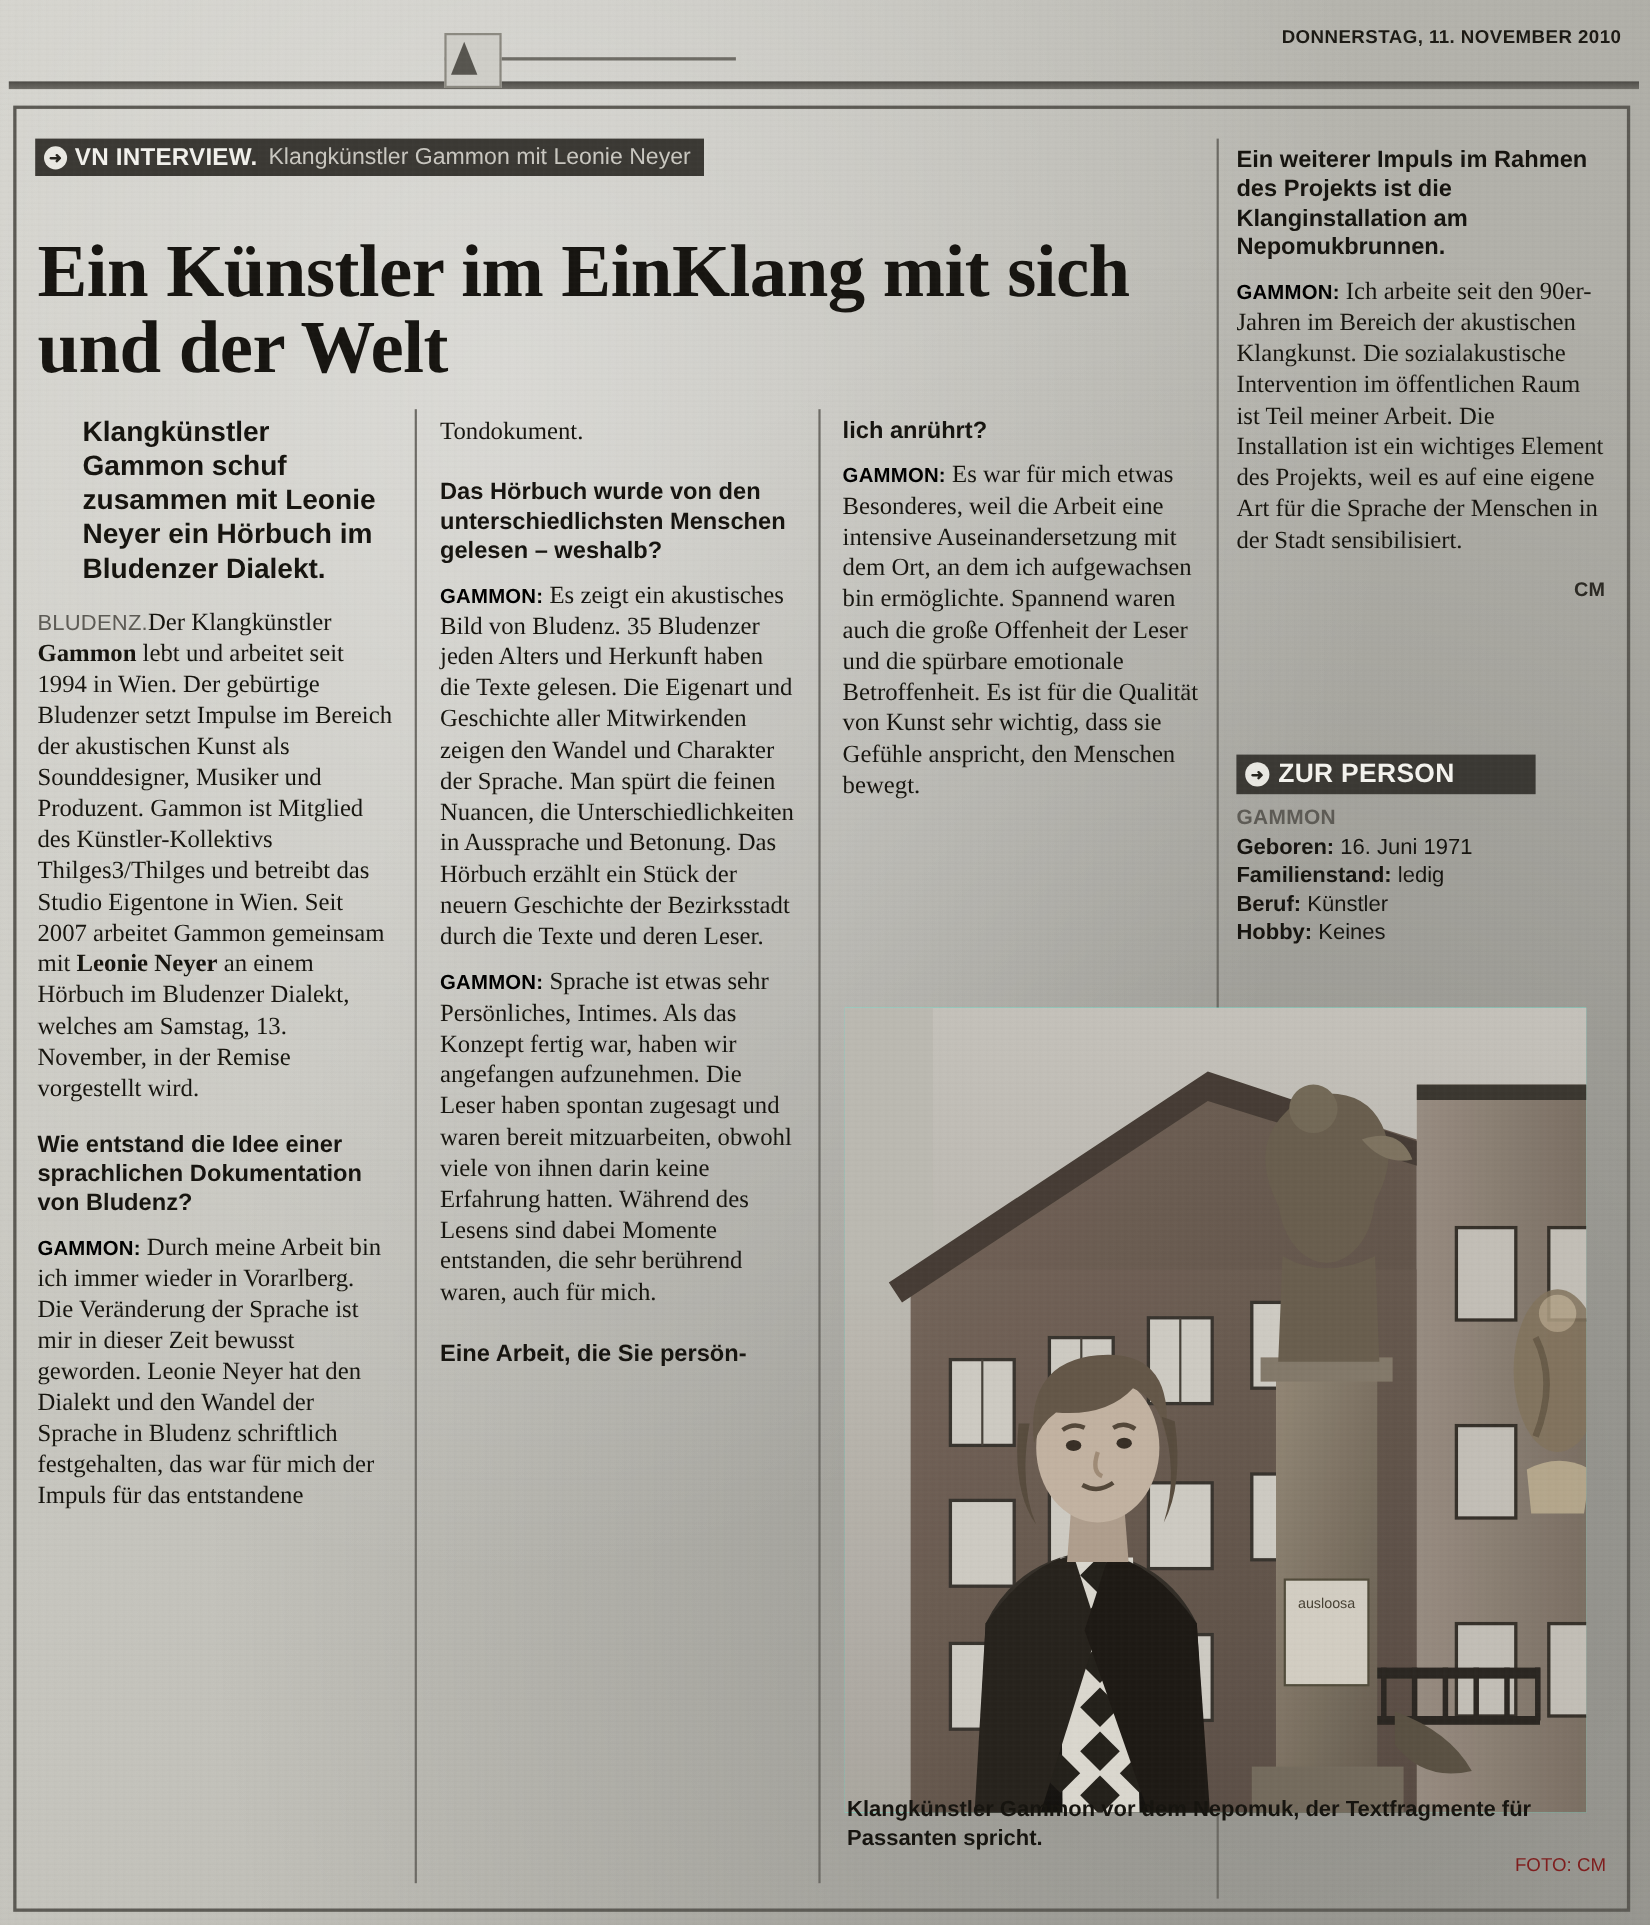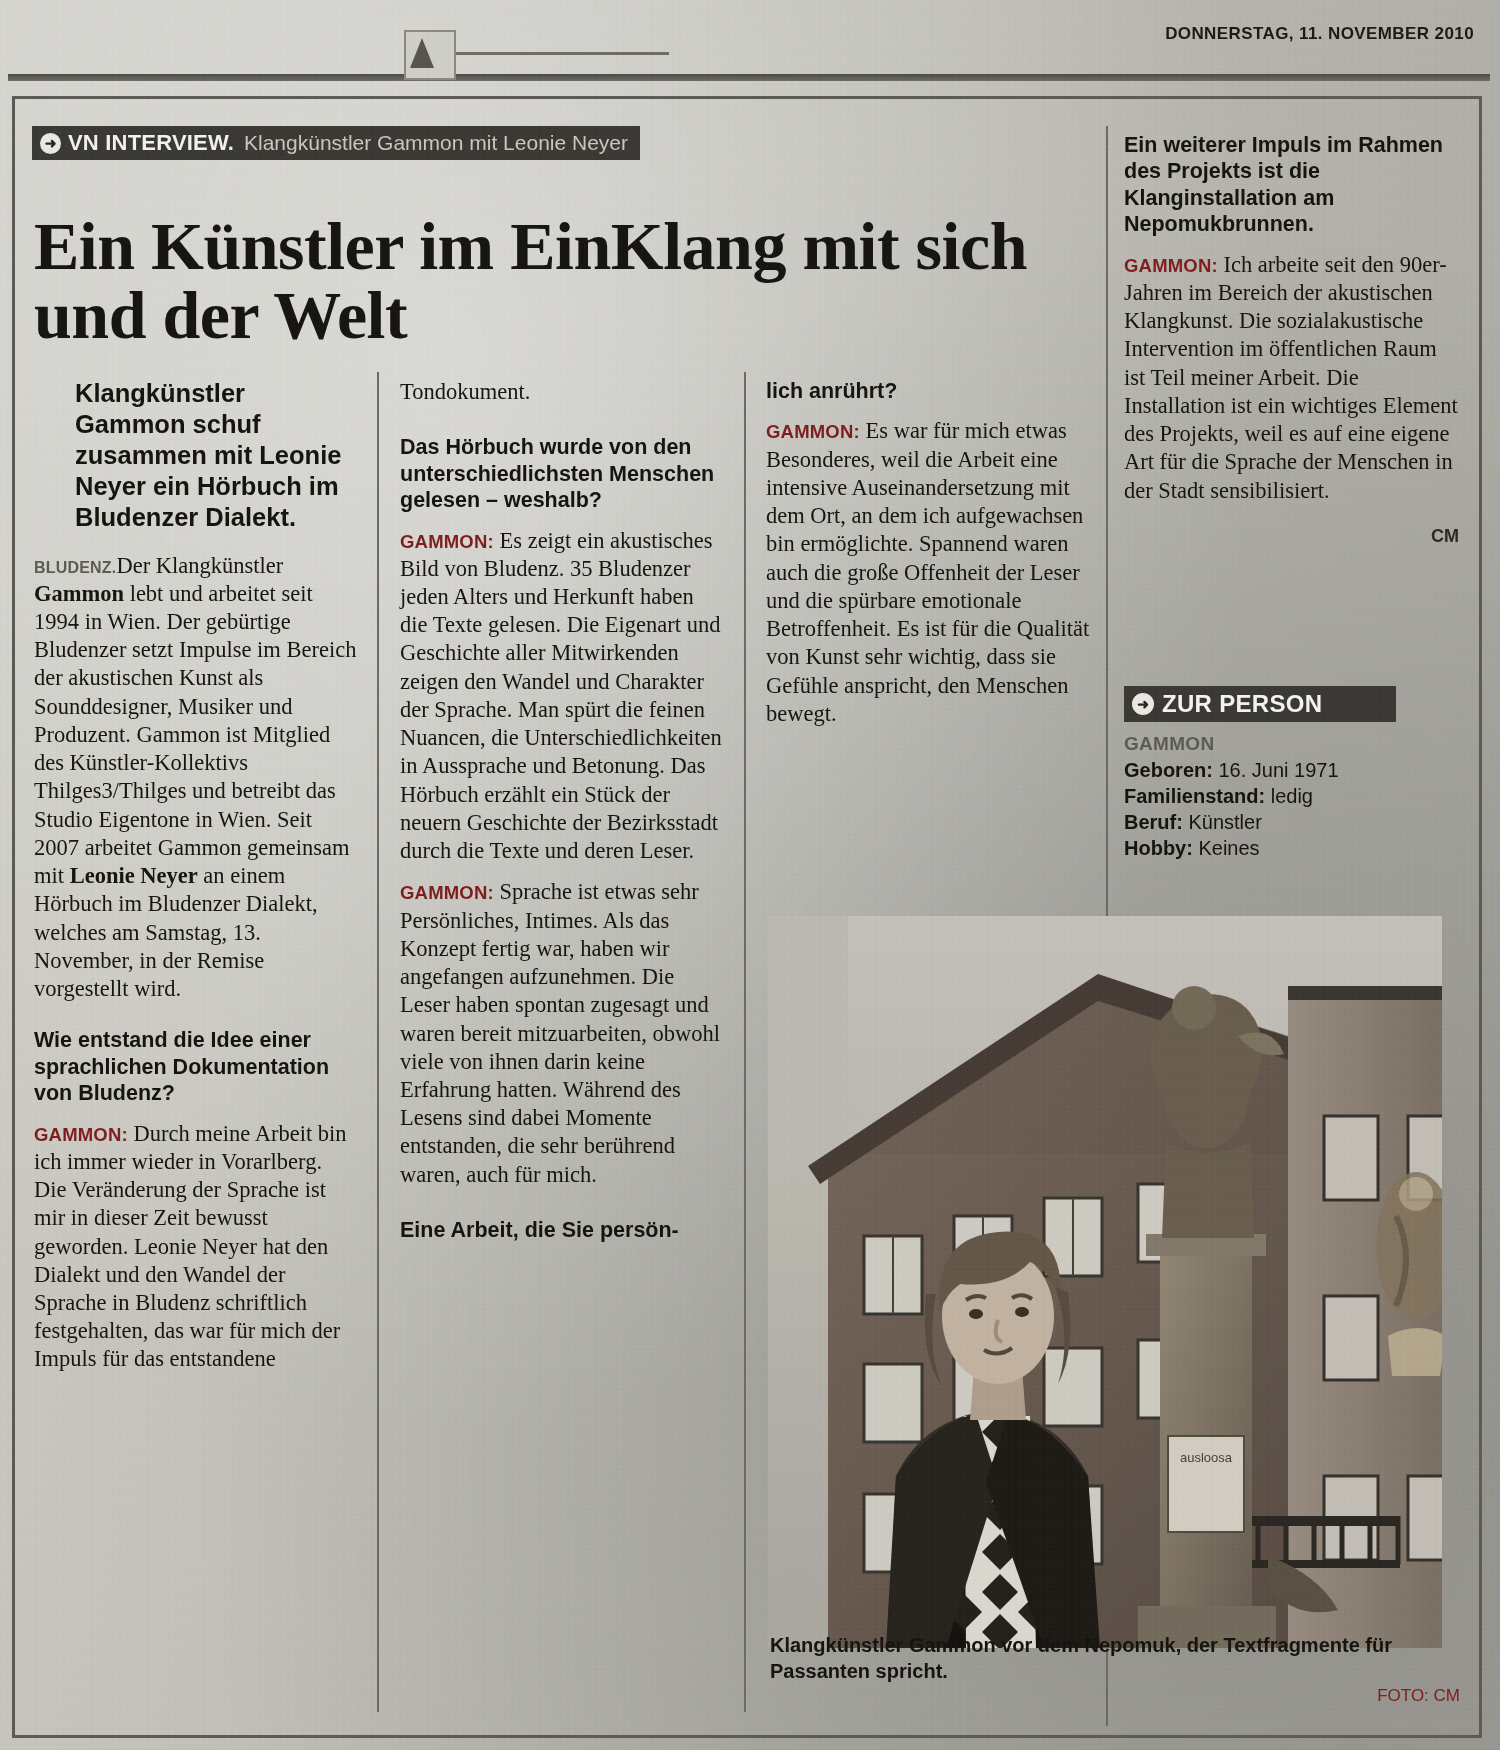--- a/index.html
+++ b/index.html
@@ -170,26 +170,26 @@
     font-size: 21.5px;
     line-height: 1.23;
     color: #16140f;
     margin-bottom: 2px;
   }
   .spk {
     font-family: "Liberation Sans", sans-serif;
     font-weight: bold;
     font-size: 18.5px;
     letter-spacing: .2px;
-    color: #7f1d1d;
+    color: #000000;
   }
   .city {
     font-family: "Liberation Sans", sans-serif;
-    font-weight: bold;
-    font-size: 16px;
+    font-weight: normal;
+    font-size: 20px;
     letter-spacing: .2px;
     color: #5d5b55;
   }
   .bld { font-weight: bold; }
 
   
   #col1 { left: 34px;  top: 378px;  width: 323px; }
   #col2 { left: 400px; top: 378px;  width: 325px; }
   #col3 { left: 766px; top: 378px;  width: 325px; }
   #col4 { left: 1124px; top: 132px; width: 335px; }

